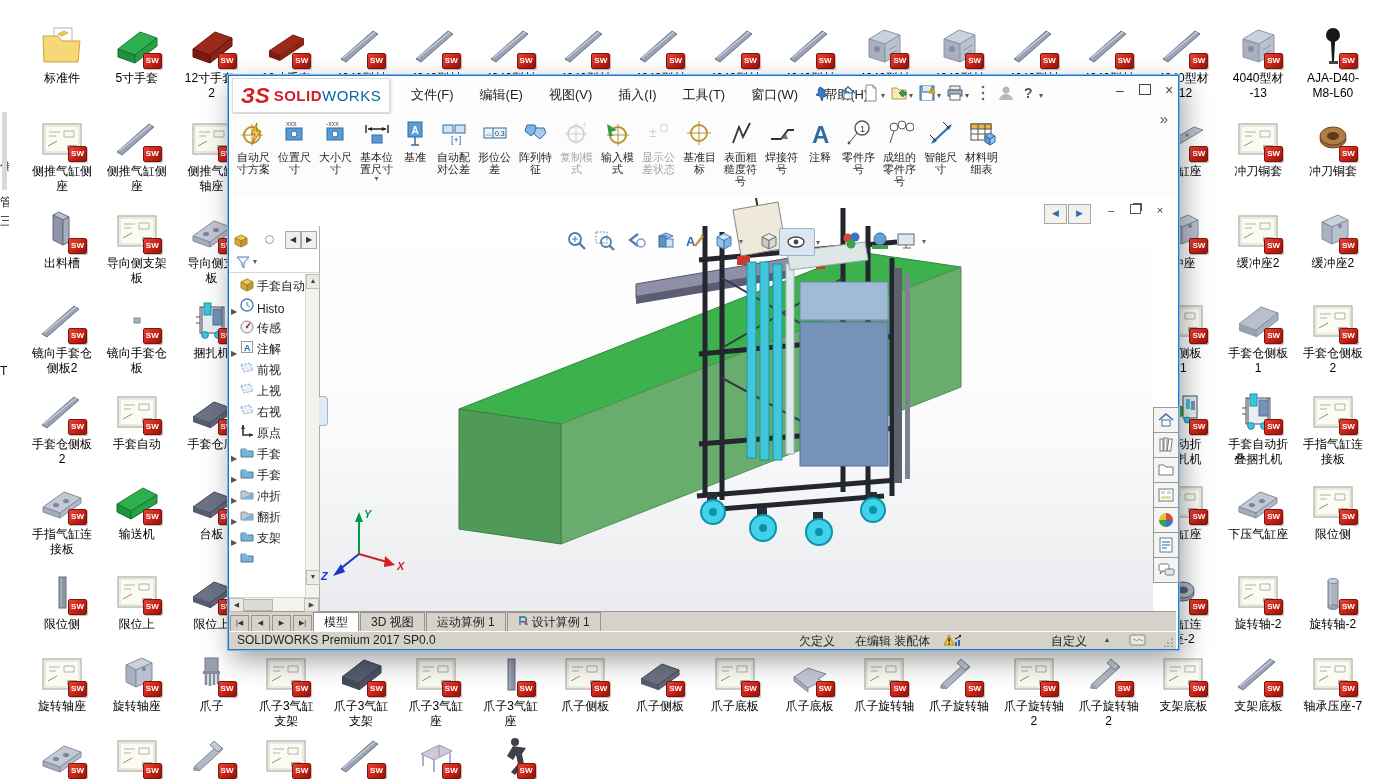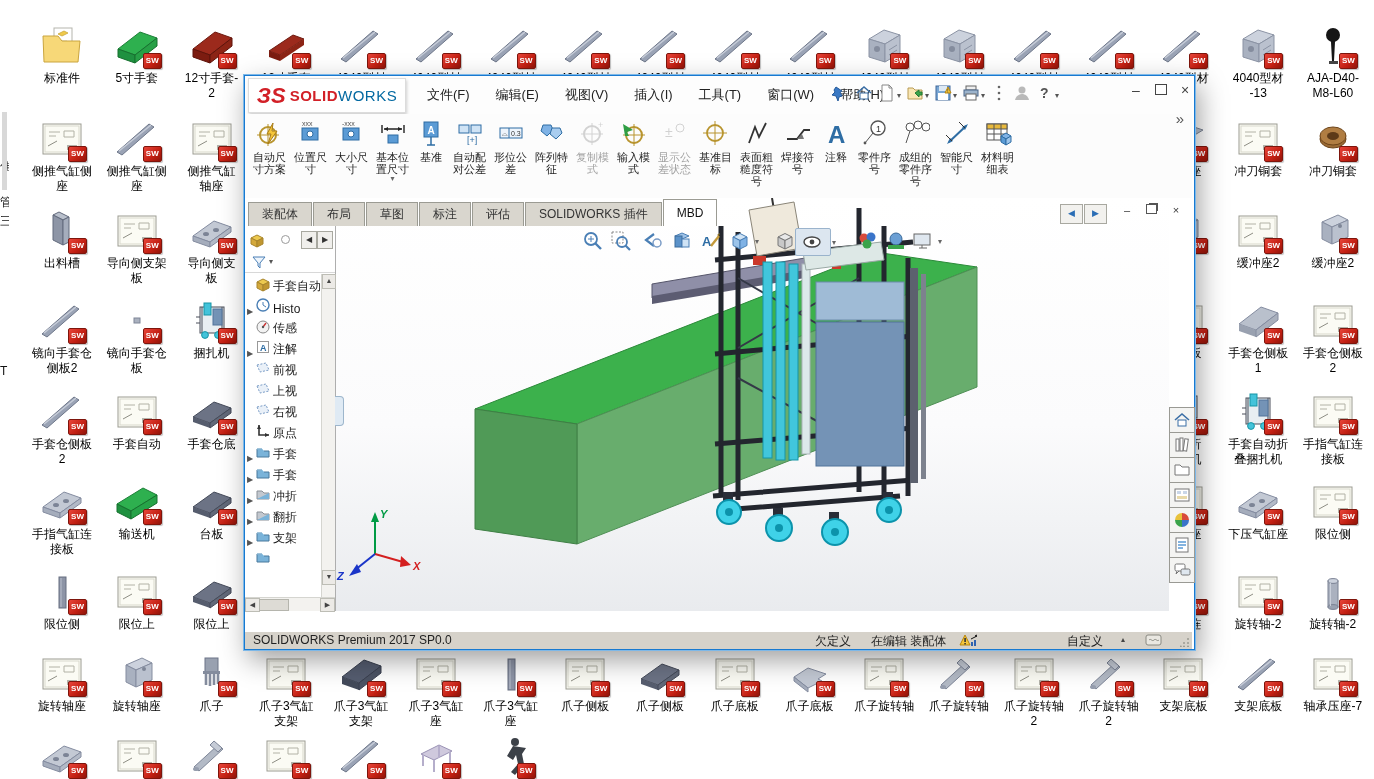--- a/index.html
+++ b/index.html
@@ -9,21 +9,21 @@
 .dicon{position:absolute;width:74px;text-align:center;z-index:1}
 .dicon-img{position:relative;width:48px;height:48px;margin:0 auto}
 .dicon-img svg{position:absolute;left:0;top:0}
 .swb{position:absolute;right:-1px;bottom:1px;width:17px;height:14px;
   background:linear-gradient(135deg,#e8453a 0%,#c21f12 60%,#8e150a 100%);
   border:1px solid #7e150c;border-radius:2px;color:#fff;font-size:8px;font-weight:bold;
   line-height:13px;text-align:center;box-shadow:1px 1px 1px rgba(0,0,0,.25)}
 .dicon-label{margin-top:1px;font-size:12px;line-height:15px;color:#000;white-space:pre-line}
 .edgefrag{position:absolute;left:0;width:9px;overflow:hidden;font-size:12px;color:#111;z-index:1}
 
-#sw-window{position:absolute;left:244px;top:75px;width:949px;height:573px;z-index:10;background:#fff;
+#sw-window{position:absolute;left:228px;top:75px;width:949px;height:573px;z-index:10;background:#fff;
   border:1px solid #1879d0;box-shadow:0 0 0 1px #7db8e8,4px 10px 26px rgba(0,0,0,.38)}
 #titlebar{position:absolute;left:0;top:0;width:947px;height:38px;background:#fdfdfd;border-bottom:1px solid #e3e3e3}
 #logo{position:absolute;left:3px;top:2px;width:156px;height:33px;background:#fff;border:1px solid #dcdcdc;
   box-shadow:1px 2px 3px rgba(0,0,0,.18);display:flex;align-items:center;justify-content:center;white-space:nowrap}
 #logo .mark{color:#d22027;font-size:22px;font-weight:bold;font-style:italic;margin-right:4px}
 #logo .b{color:#d22027;font-size:15px;font-weight:bold;letter-spacing:.5px}
 #logo .l{color:#0369a1;font-size:15px;letter-spacing:.5px}
 #menus{position:absolute;left:168px;top:0;height:37px;display:flex;align-items:center;gap:26px;font-size:13px;color:#222;padding-left:14px}
 .menu-item{cursor:default}
 #pin{position:absolute;left:585px;top:9px}
@@ -1236,29 +1236,20 @@
             <rect x="3" y="5" width="20" height="5" fill="#e8b93c" stroke="#555"></rect>
             <path d="M3 15h20M10 5v16M17 5v16" stroke="#555"></path>
             <polygon points="17,17 22,14 27,17 22,20" fill="#7fb2e5" stroke="#2e6da4"></polygon>
             <polygon points="17,17 22,20 22,26 17,23" fill="#5b9bd5" stroke="#2e6da4"></polygon>
             <polygon points="22,20 27,17 27,23 22,26" fill="#9cc4ea" stroke="#2e6da4"></polygon>
           </svg></span><span class="rlabel">材料明
 细表</span></div>
     </div>
   <div id="ribbon-overflow">»</div>
 
-  <div id="cmtabs">
-      <div class="cmtab">装配体</div>
-      <div class="cmtab">布局</div>
-      <div class="cmtab">草图</div>
-      <div class="cmtab">标注</div>
-      <div class="cmtab">评估</div>
-      <div class="cmtab">SOLIDWORKS 插件</div>
-      <div class="cmtab active">MBD</div>
-    </div>
   <div class="ts-btn" style="left:815px">◀</div>
   <div class="ts-btn" style="left:839px">▶</div>
   <div class="ts-ctl" style="left:872px">–</div>
   <div class="ts-ctl" style="left:896px"><span style="display:inline-block;width:9px;height:8px;border:1px solid #555;box-shadow:2px -2px 0 -1px #555"></span></div>
   <div class="ts-ctl" style="left:921px">×</div>
 
   <div id="content">
     <div id="viewport">
       <svg id="scene" width="834" height="413" viewBox="0 0 834 413" xmlns="http://www.w3.org/2000/svg">
           <polygon points="140,211 540,54 642,69 242,226" fill="#3cb14c" stroke="#2c8a3a"></polygon>
@@ -1581,20 +1572,42 @@
         <div class="tp-btn">
           <svg width="20" height="20" viewBox="0 0 20 20" xmlns="http://www.w3.org/2000/svg">
             <rect x="3" y="4" width="10" height="7" rx="1.5" fill="#fff" stroke="#777"></rect>
             <path d="M5 11l-1 3 3-3" fill="#fff" stroke="#777"></path>
             <rect x="9" y="9" width="9" height="6" rx="1.5" fill="#dfe7ef" stroke="#777"></rect>
           </svg>
         </div>
       </div>
   </div>
 
+  <div id="btabs">
+      <span class="bnav">|◀</span>
+      <span class="bnav">◀</span>
+      <span class="bnav">▶</span>
+      <span class="bnav">▶|</span>
+      <div class="btab active">
+        <span>模型</span>
+      </div>
+      <div class="btab">
+        <span>3D 视图</span>
+      </div>
+      <div class="btab">
+        <span>运动算例 1</span>
+      </div>
+      <div class="btab">
+        <span><svg width="11" height="11" viewBox="0 0 11 11" xmlns="http://www.w3.org/2000/svg">
+            <path d="M2 10V2h4a2.4 2.4 0 0 1 0 4.8H3" fill="none" stroke="#2e6da4" stroke-width="1.4"></path>
+            <path d="M6 9l4 1.5-1.5-4z" fill="#c0392b"></path>
+          </svg></span>
+        <span>设计算例 1</span>
+      </div>
+    </div>
 
   <div id="statusbar">
     <span class="sb" style="left:8px">SOLIDWORKS Premium 2017 SP0.0</span>
     <span class="sb" style="left:570px">欠定义</span>
     <span class="sb" style="left:626px">在编辑 装配体</span>
     <span class="sb" style="left:714px;top:2px">
       <svg width="20" height="13" viewBox="0 0 20 13">
           <polygon points="6,1 11,11 1,11" fill="#f5c63a" stroke="#b8860b"></polygon>
           <rect x="5.3" y="4" width="1.6" height="4" fill="#333"></rect>
           <rect x="5.3" y="9" width="1.6" height="1.4" fill="#333"></rect>

